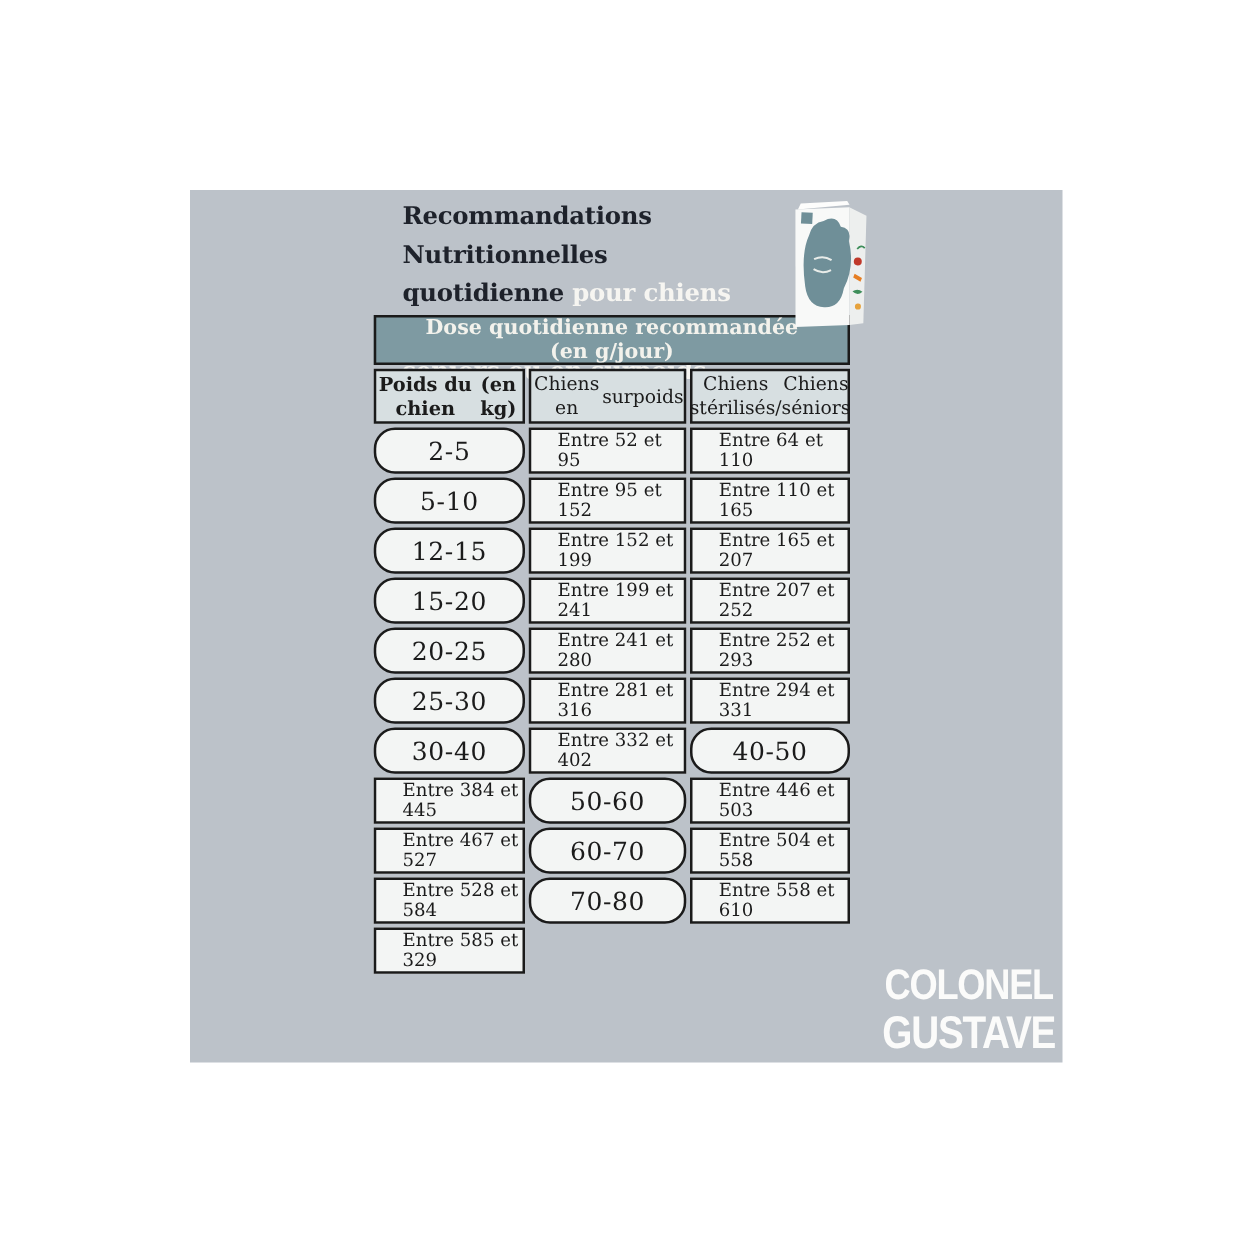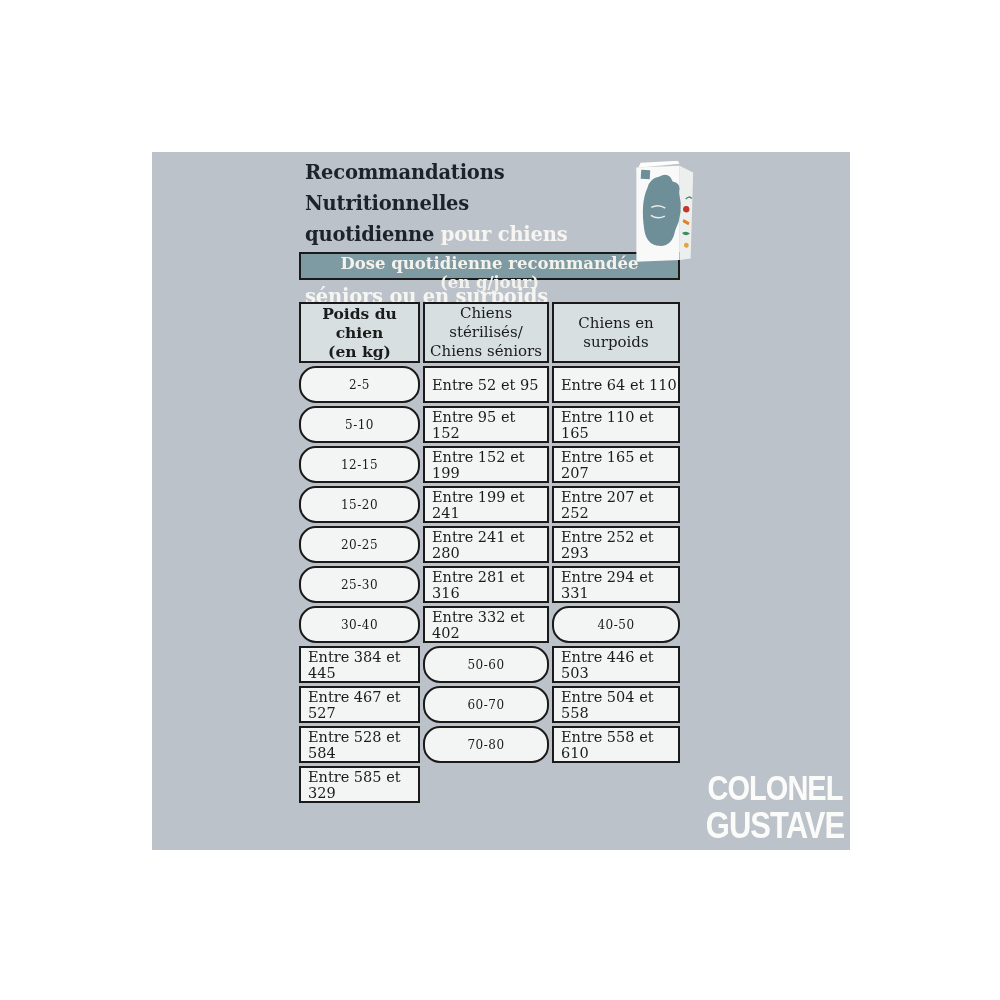--- a/index.html
+++ b/index.html
@@ -1,41 +1,41 @@
 <!DOCTYPE html>
 <html><head>
 <meta charset="utf-8">
 <style>
   html,body{margin:0;padding:0;background:#ffffff;}
   .canvas{position:relative;width:1000px;height:1000px;background:#ffffff;overflow:hidden;
           font-family:"DejaVu Serif", serif;}
   .panel{position:absolute;left:152px;top:152px;width:698px;height:698px;background:#bcc2c9;}
 
   
-  .title{position:absolute;left:305px;top:157px;width:360px;font-weight:bold;
+  .title{position:absolute;left:322px;top:157px;width:360px;font-weight:bold;
          font-size:19.5px;line-height:31px;letter-spacing:-0.2px;}
   .t-dark{color:#1e222b;}
   .t-light{color:#f6f5f1;}
 
   
   .bag{position:absolute;left:627px;top:160px;width:72px;height:106px;transform:rotate(3deg);z-index:6;}
 
   
   .tbl{position:absolute;left:299px;top:252px;width:381px;z-index:2;}
-  .band{box-sizing:border-box;width:381px;height:28px;background:#7e9aa2;border:2px solid #1a1a1a;
-        display:flex;flex-direction:column;align-items:center;justify-content:space-between;
+  .band{box-sizing:border-box;width:381px;height:40px;background:#7e9aa2;border:2px solid #1a1a1a;
+        display:flex;flex-direction:column;align-items:center;justify-content:flex-end;
         color:#f3f2ec;font-weight:bold;font-size:16.5px;line-height:19px;}
   .grid{display:grid;grid-template-columns:121px 126px 128px;column-gap:3px;row-gap:3px;margin-top:3px;}
   .cell{box-sizing:border-box;border:2px solid #1a1a1a;background:#f3f5f4;
         display:flex;align-items:center;color:#1b1b1b;}
-  .hcell{background:#d7dfe1;min-height:44px;flex-direction:column;justify-content:center;
-         text-align:center;font-size:15px;line-height:19px;margin-top:19px;}
+  .hcell{background:#d7dfe1;min-height:44px;justify-content:center;
+         text-align:center;font-size:15px;line-height:19px;}
   .hcell.hb{font-weight:bold;font-size:15.5px;}
-  .c1{min-height:37px;justify-content:center;font-size:12px;letter-spacing:0.5px;border-radius:17px;}
-  .c2,.c3{min-height:37px;justify-content:flex-start;padding-left:7px;font-size:14.5px;}
+  .c1{min-height:37px;justify-content:center;font-size:20px;letter-spacing:0.5px;border-radius:17px;}
+  .c2,.c3{min-height:37px;justify-content:flex-start;padding-left:21px;font-size:14.5px;}
 
   
   .logo{position:absolute;left:700px;top:771px;width:150px;text-align:center;z-index:3;
         font-family:"Liberation Sans", sans-serif;font-weight:bold;color:#fbfbfa;
         line-height:31px;letter-spacing:-1px;transform:scaleY(1.18);transform-origin:center top;}
   .logo .l1{font-size:29px;}
   .logo .l2{font-size:31px;}
 </style>
 </head>
 <body>
@@ -76,26 +76,26 @@
       <span>Dose quotidienne recommandée</span>
       <span>(en g/jour)</span>
     </div>
 
     <div class="grid">
       <div class="cell hcell hb">
         <span>Poids du chien</span>
         <span>(en kg)</span>
       </div>
       <div class="cell hcell">
+        <span>Chiens en</span>
+        <span>surpoids</span>
+      </div>
+      <div class="cell hcell">
         <span>Chiens stérilisés/</span>
         <span>Chiens séniors</span>
-      </div>
-      <div class="cell hcell">
-        <span>Chiens en</span>
-        <span>surpoids</span>
       </div>
     </div>
 
     <div class="grid">
         <div class="cell c1">2-5</div>
         <div class="cell c2">Entre 52 et 95</div>
         <div class="cell c3">Entre 64 et 110</div>
         <div class="cell c1">5-10</div>
         <div class="cell c2">Entre 95 et 152</div>
         <div class="cell c3">Entre 110 et 165</div>

